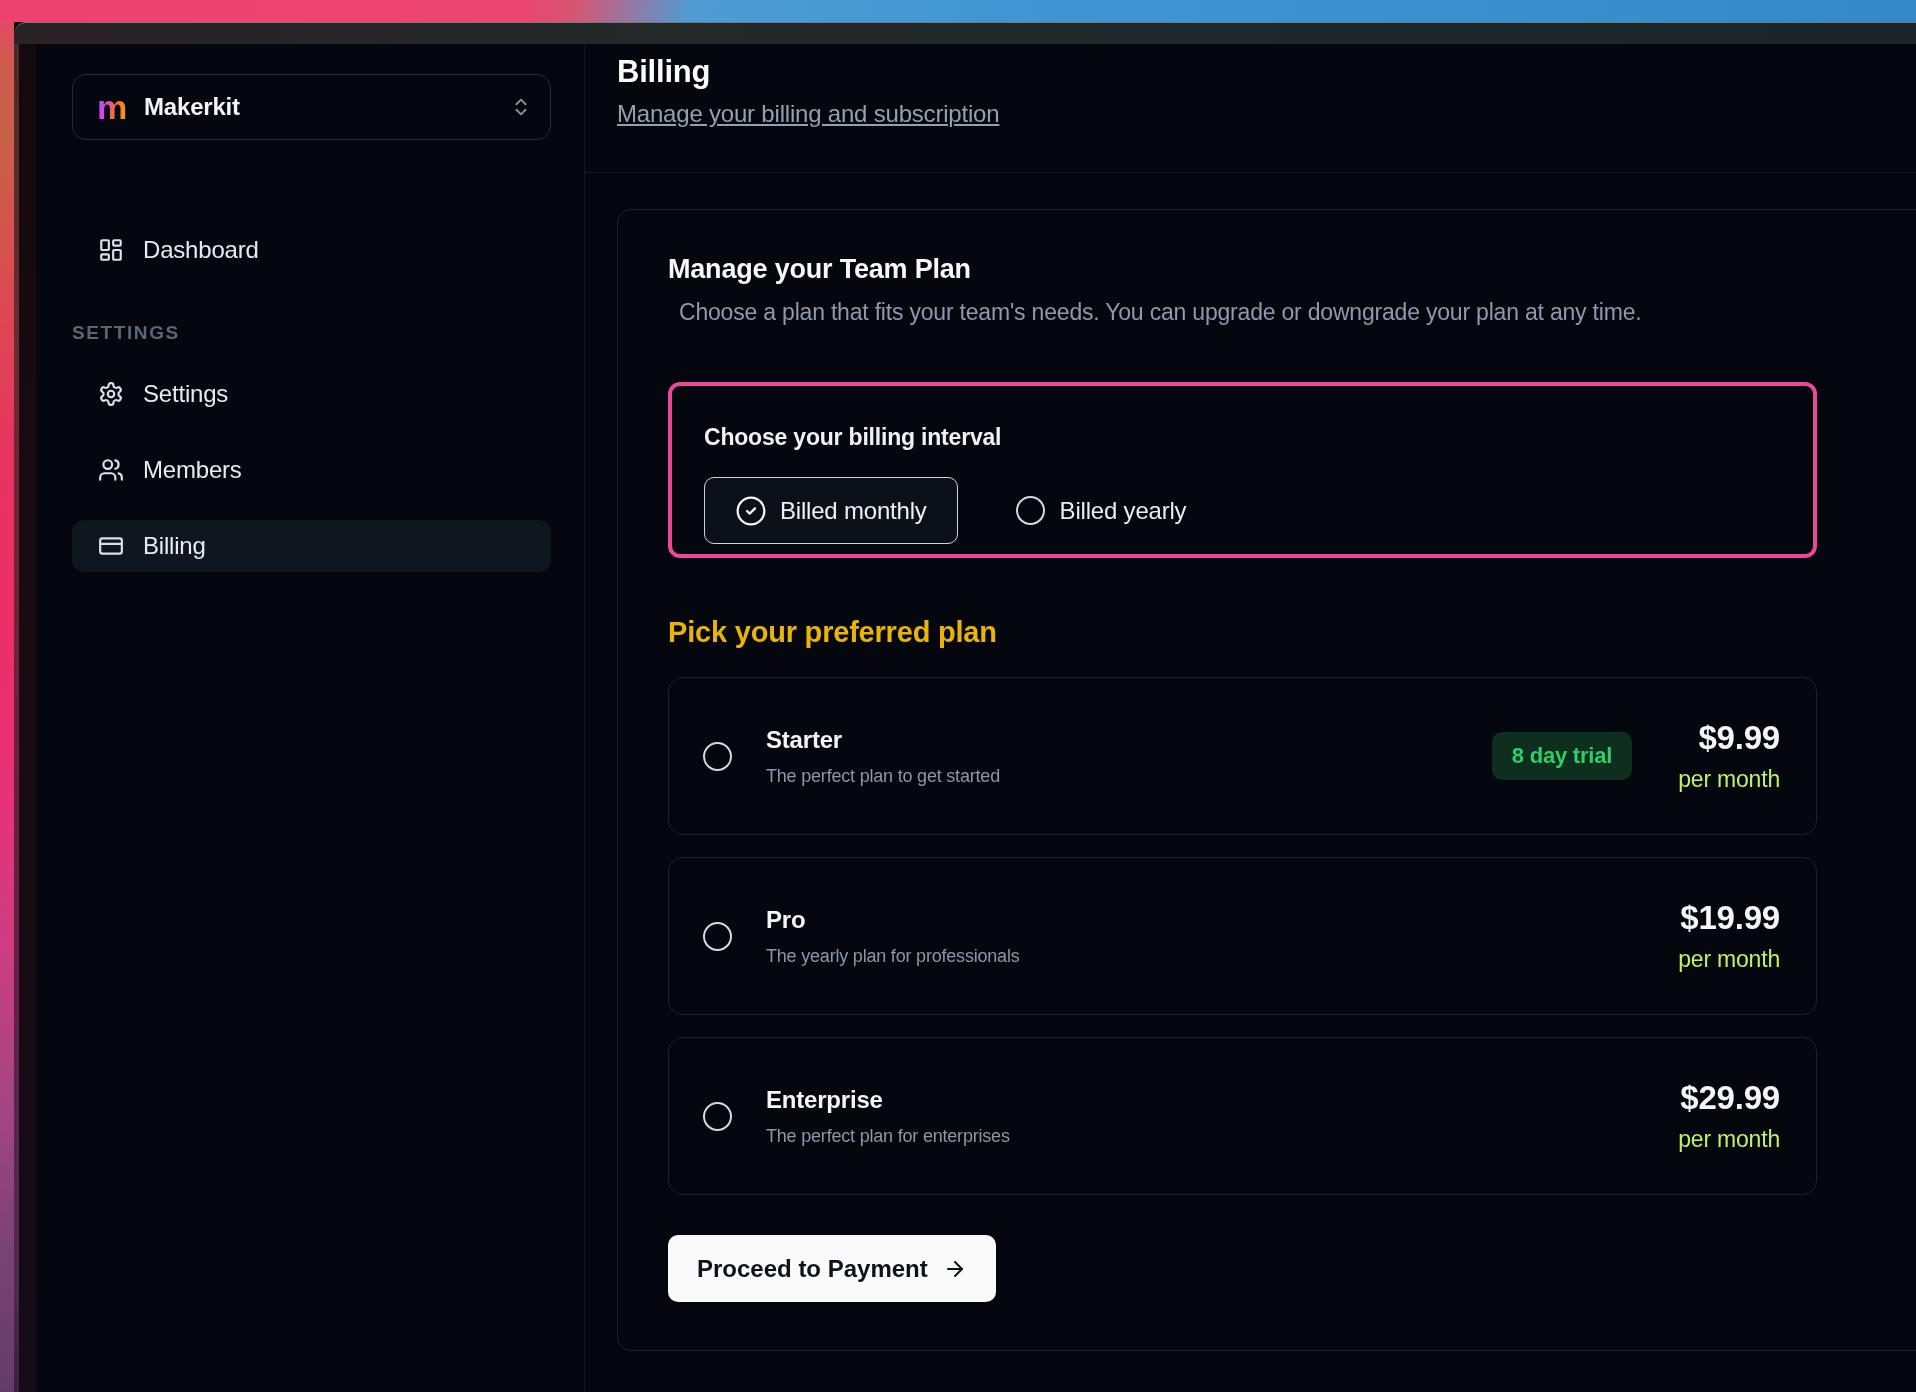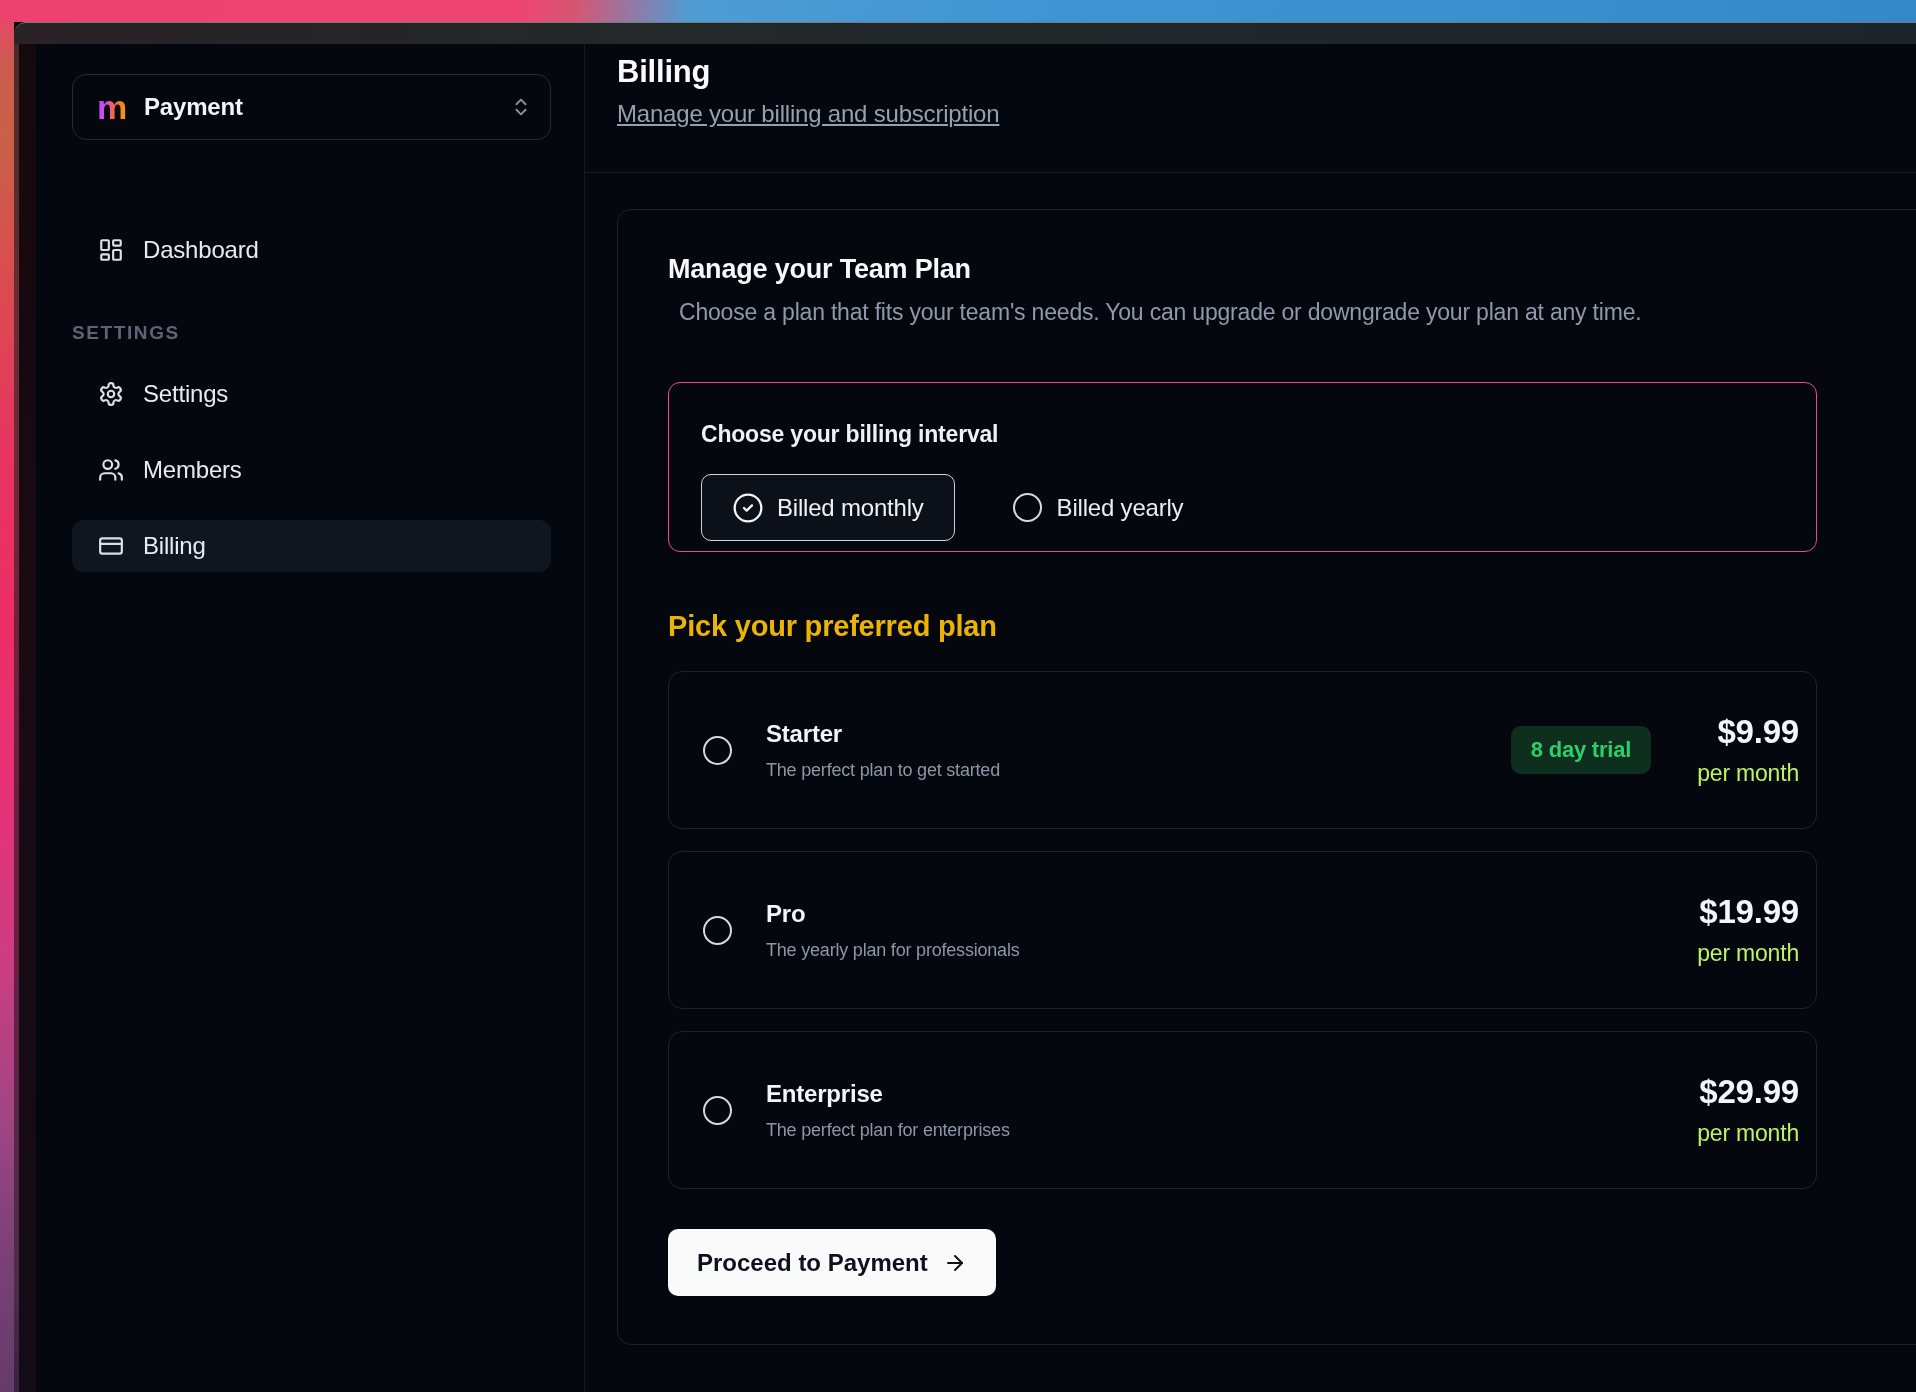--- a/index.html
+++ b/index.html
@@ -45,32 +45,32 @@
   .main { flex:1; min-width:0; display:flex; flex-direction:column; }
   .main-header { padding:10px 32px 44px 32px; border-bottom:1px solid #111827; }
   .page-title { font-size:31px; font-weight:700; color:#f8fafc; }
   .page-subtitle { margin-top:10px; font-size:24px; color:#93a0b1;text-decoration:underline; }
   .main-body { flex:1; padding:36px 0 0 32px; }
 
   .card { margin-right:-44px; border:1px solid #1b2330; border-radius:14px; padding:44px 50px 48px 50px; }
   .card-title { font-size:27px; font-weight:700; color:#f6f8fb; }
   .card-desc { margin-top:14px; font-size:23px; color:#8e99ab;margin-left:11px; }
 
-  .interval-box { width:1149px; margin-top:56px; border:1px solid #ec4899; border-radius:12px; padding:38px 32px 10px 32px; }
+  .interval-box { width:1149px; margin-top:56px; border:4px solid #ec4899; border-radius:12px; padding:38px 32px 10px 32px; }
   .interval-title { font-size:23px; font-weight:600; color:#eef2f7; }
   .interval-options { margin-top:26px; display:flex; align-items:center; }
   .chip { display:inline-flex; align-items:center; gap:13px; height:67px; padding:0 30px;
     border:1px solid #cdd5df; border-radius:10px; background:#0c1119; font-size:24px; color:#eef2f7; cursor:pointer; }
   .chip .ico { display:flex; color:#f2f5f9; }
   .radio-opt { margin-left:58px; display:flex; align-items:center; gap:15px; font-size:24px; color:#e8edf3; cursor:pointer; }
   .radio-circle { width:29px; height:29px; border:2px solid #d3dae3; border-radius:50%; flex:none; }
 
   .plans-label { margin-top:58px; font-size:29px; font-weight:600; color:#eab308; }
   .plan-row { width:1149px; height:158px; margin-top:22px; border:1px solid #1b2330; border-radius:14px;
-    display:flex; align-items:center; padding:0 17px 0 34px; cursor:pointer; }
+    display:flex; align-items:center; padding:0 36px 0 34px; cursor:pointer; }
   .plan-row.first { margin-top:28px; }
   .plan-text { margin-left:34px; }
   .plan-name { font-size:24px; font-weight:700; color:#f2f5f9; }
   .plan-desc { margin-top:12px; font-size:18px; color:#8b96a7; }
   .plan-right { margin-left:auto; display:flex; align-items:center; gap:46px; }
   .badge { background:#0e2e1e; color:#2fce68; font-size:22px; font-weight:700;
     padding:11px 20px; border-radius:10px; }
   .price-block { text-align:right; }
   .price { font-size:33px; font-weight:700; color:#f2f5f9; }
   .period { margin-top:9px; font-size:23px; color:#bef264; }
@@ -90,21 +90,21 @@
 <div class="titlebar"></div>
 <div class="edge-bright"></div>
 <div class="edge-dark"></div>
 
 <div class="app">
 
   <aside class="sidebar">
 
     <div class="workspace">
       <span class="logo-m">m</span>
-      <span class="ws-name">Payment</span>
+      <span class="ws-name">Makerkit</span>
       <span class="ws-caret">
         <svg width="22" height="22" viewBox="0 0 24 24" fill="none" stroke="currentColor" stroke-width="2" stroke-linecap="round" stroke-linejoin="round">
             <path d="m7 15 5 5 5-5"></path>
             <path d="m7 9 5-5 5 5"></path>
           </svg>
       </span>
     </div>
 
     <div class="nav-item first">
       <span class="ico">

